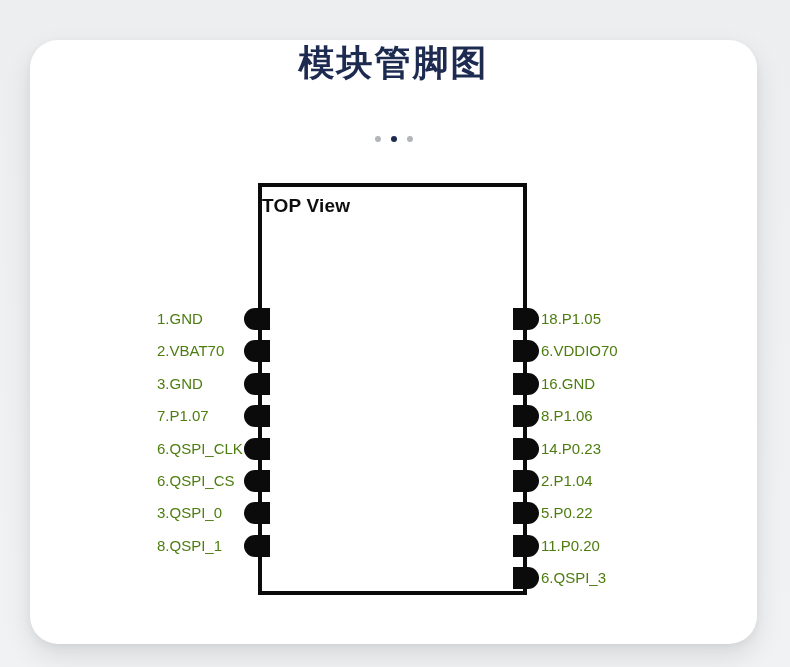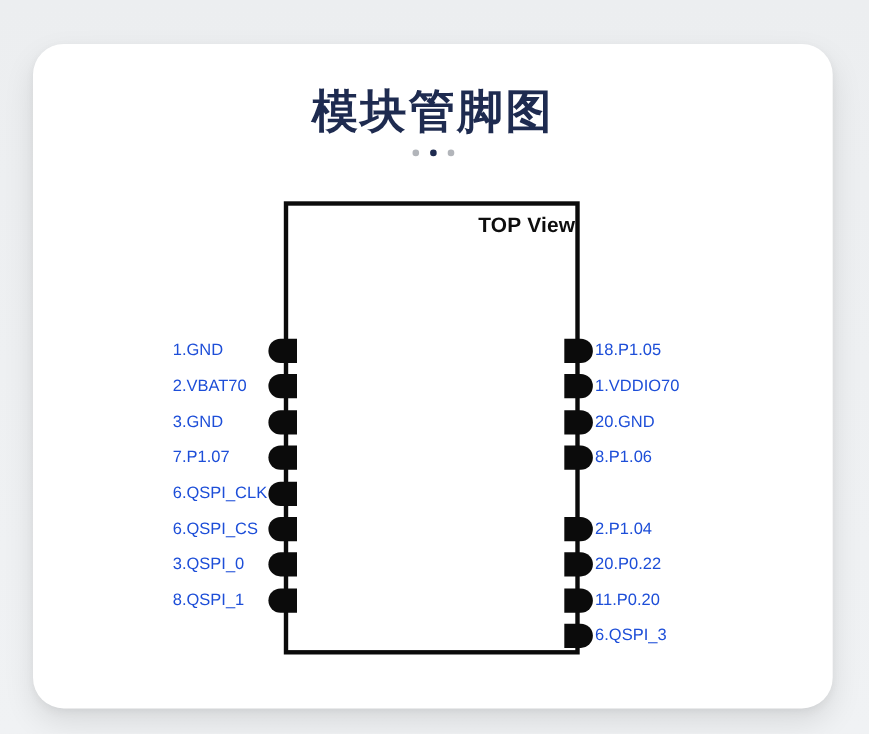--- a/index.html
+++ b/index.html
@@ -22,23 +22,22 @@
     left: 30px;
     top: 40px;
     width: 727px;
     height: 604px;
     background: #ffffff;
     border-radius: 28px;
     box-shadow: 0 12px 28px rgba(0,0,0,0.10), 0 3px 8px rgba(0,0,0,0.05);
   }
   .title {
     margin: 0;
-    padding-top: 38px;
     text-align: center;
-    font-size: 42px;
+    font-size: 36px;
     line-height: 46px;
     font-weight: 800;
     letter-spacing: 2px;
     color: #1e2b50;
   }
   .dots {
     position: absolute;
     left: 0;
     right: 0;
     top: 96px;
@@ -60,40 +59,40 @@
     left: 228px;
     top: 143px;
     width: 269px;
     height: 412px;
     box-sizing: border-box;
     border: 4px solid #0b0b0b;
     background: #ffffff;
   }
   .top-view {
     margin-top: 8px;
-    text-align: right;
+    text-align: left;
     font-size: 19px;
     font-weight: 700;
     color: #0e0e0e;
     letter-spacing: 0.2px;
   }
 
   .pin-row {
     position: absolute;
     height: 22px;
   }
   .pin-row.left-side  { left: 127px; width: 120px; }
   .pin-row.right-side { left: 483px; width: 180px; }
 
   .pin-label {
     position: absolute;
     top: 0;
     line-height: 22px;
     font-size: 15px;
-    color: #1d4ed8;
+    color: #4d7c0f;
     white-space: nowrap;
   }
   .left-side  .pin-label { left: 0; }
   .right-side .pin-label { left: 28px; }
 
   .pin-pad {
     position: absolute;
     top: 0;
     width: 26px;
     height: 22px;
@@ -152,37 +151,41 @@
       <span class="pin-label">8.QSPI_1</span>
       <span class="pin-pad"></span>
     </div>
 
     <div class="pin-row right-side" style="top:268px">
       <span class="pin-pad"></span>
       <span class="pin-label">18.P1.05</span>
     </div>
     <div class="pin-row right-side" style="top:300px">
       <span class="pin-pad"></span>
-      <span class="pin-label">1.VDDIO70</span>
+      <span class="pin-label">6.VDDIO70</span>
     </div>
     <div class="pin-row right-side" style="top:333px">
       <span class="pin-pad"></span>
-      <span class="pin-label">20.GND</span>
+      <span class="pin-label">16.GND</span>
     </div>
     <div class="pin-row right-side" style="top:365px">
       <span class="pin-pad"></span>
       <span class="pin-label">8.P1.06</span>
+    </div>
+    <div class="pin-row right-side" style="top:398px">
+      <span class="pin-pad"></span>
+      <span class="pin-label">14.P0.23</span>
     </div>
     <div class="pin-row right-side" style="top:430px">
       <span class="pin-pad"></span>
       <span class="pin-label">2.P1.04</span>
     </div>
     <div class="pin-row right-side" style="top:462px">
       <span class="pin-pad"></span>
-      <span class="pin-label">20.P0.22</span>
+      <span class="pin-label">5.P0.22</span>
     </div>
     <div class="pin-row right-side" style="top:495px">
       <span class="pin-pad"></span>
       <span class="pin-label">11.P0.20</span>
     </div>
     <div class="pin-row right-side" style="top:527px">
       <span class="pin-pad"></span>
       <span class="pin-label">6.QSPI_3</span>
     </div>
 

